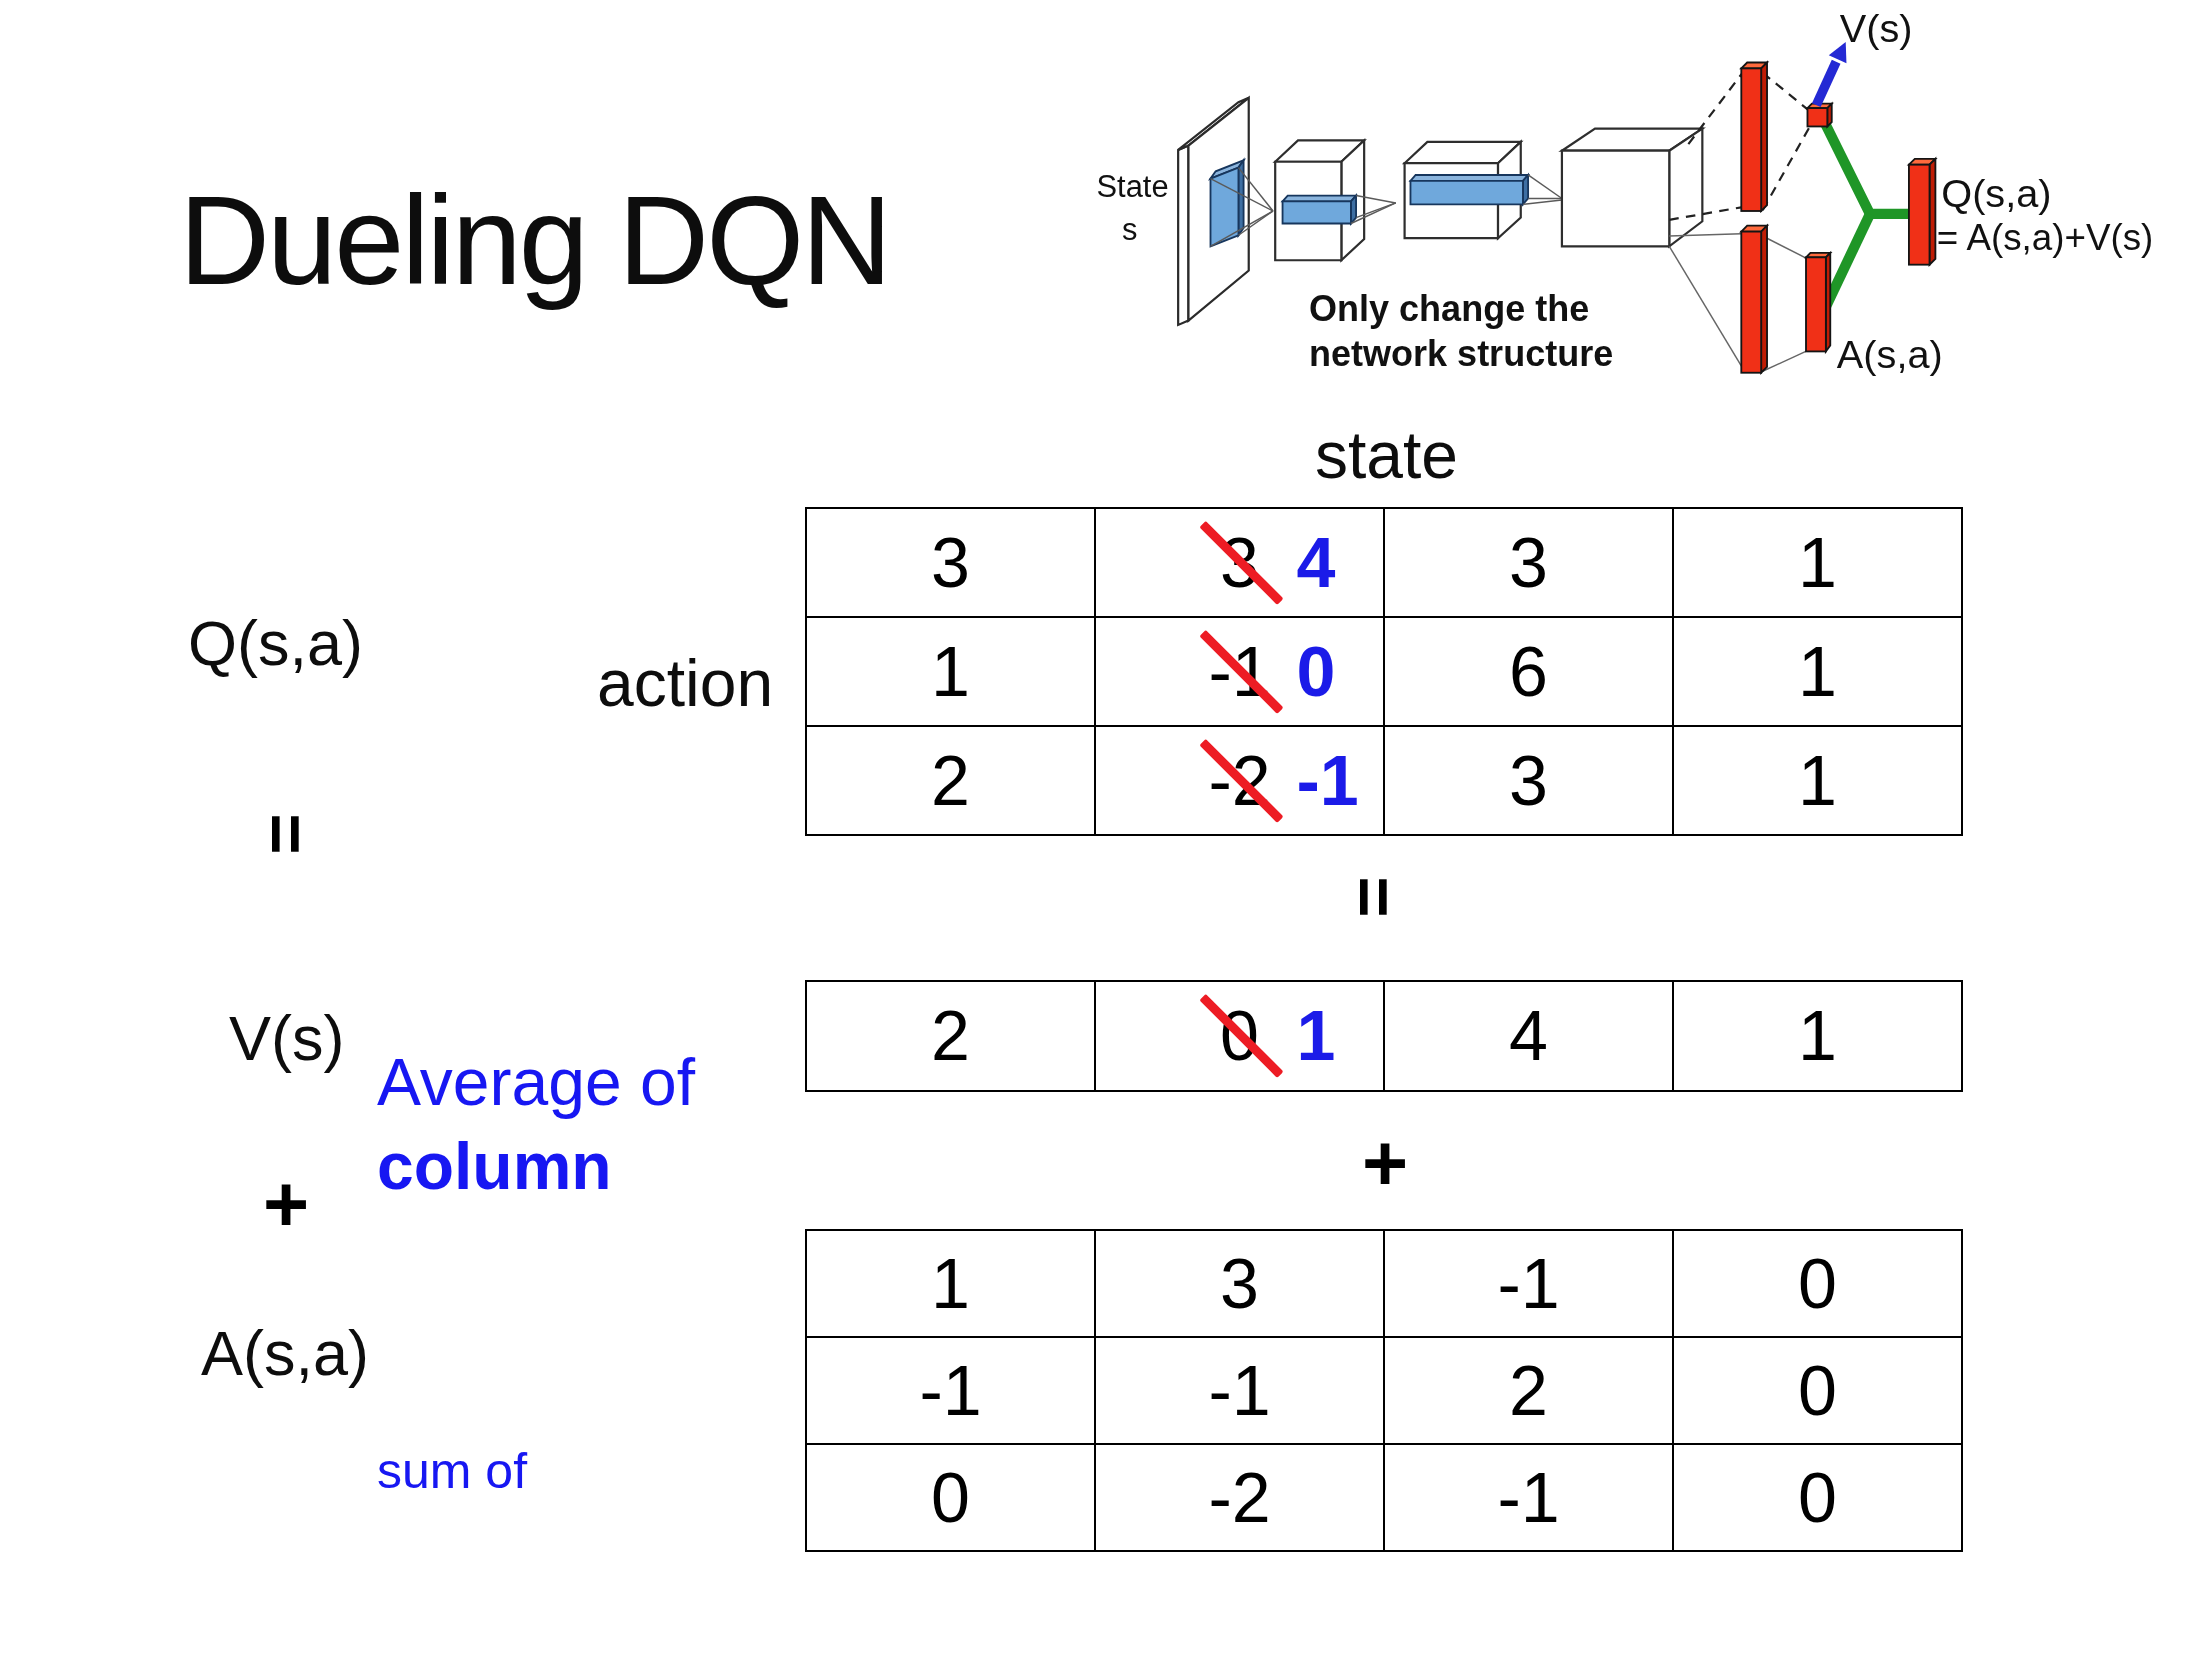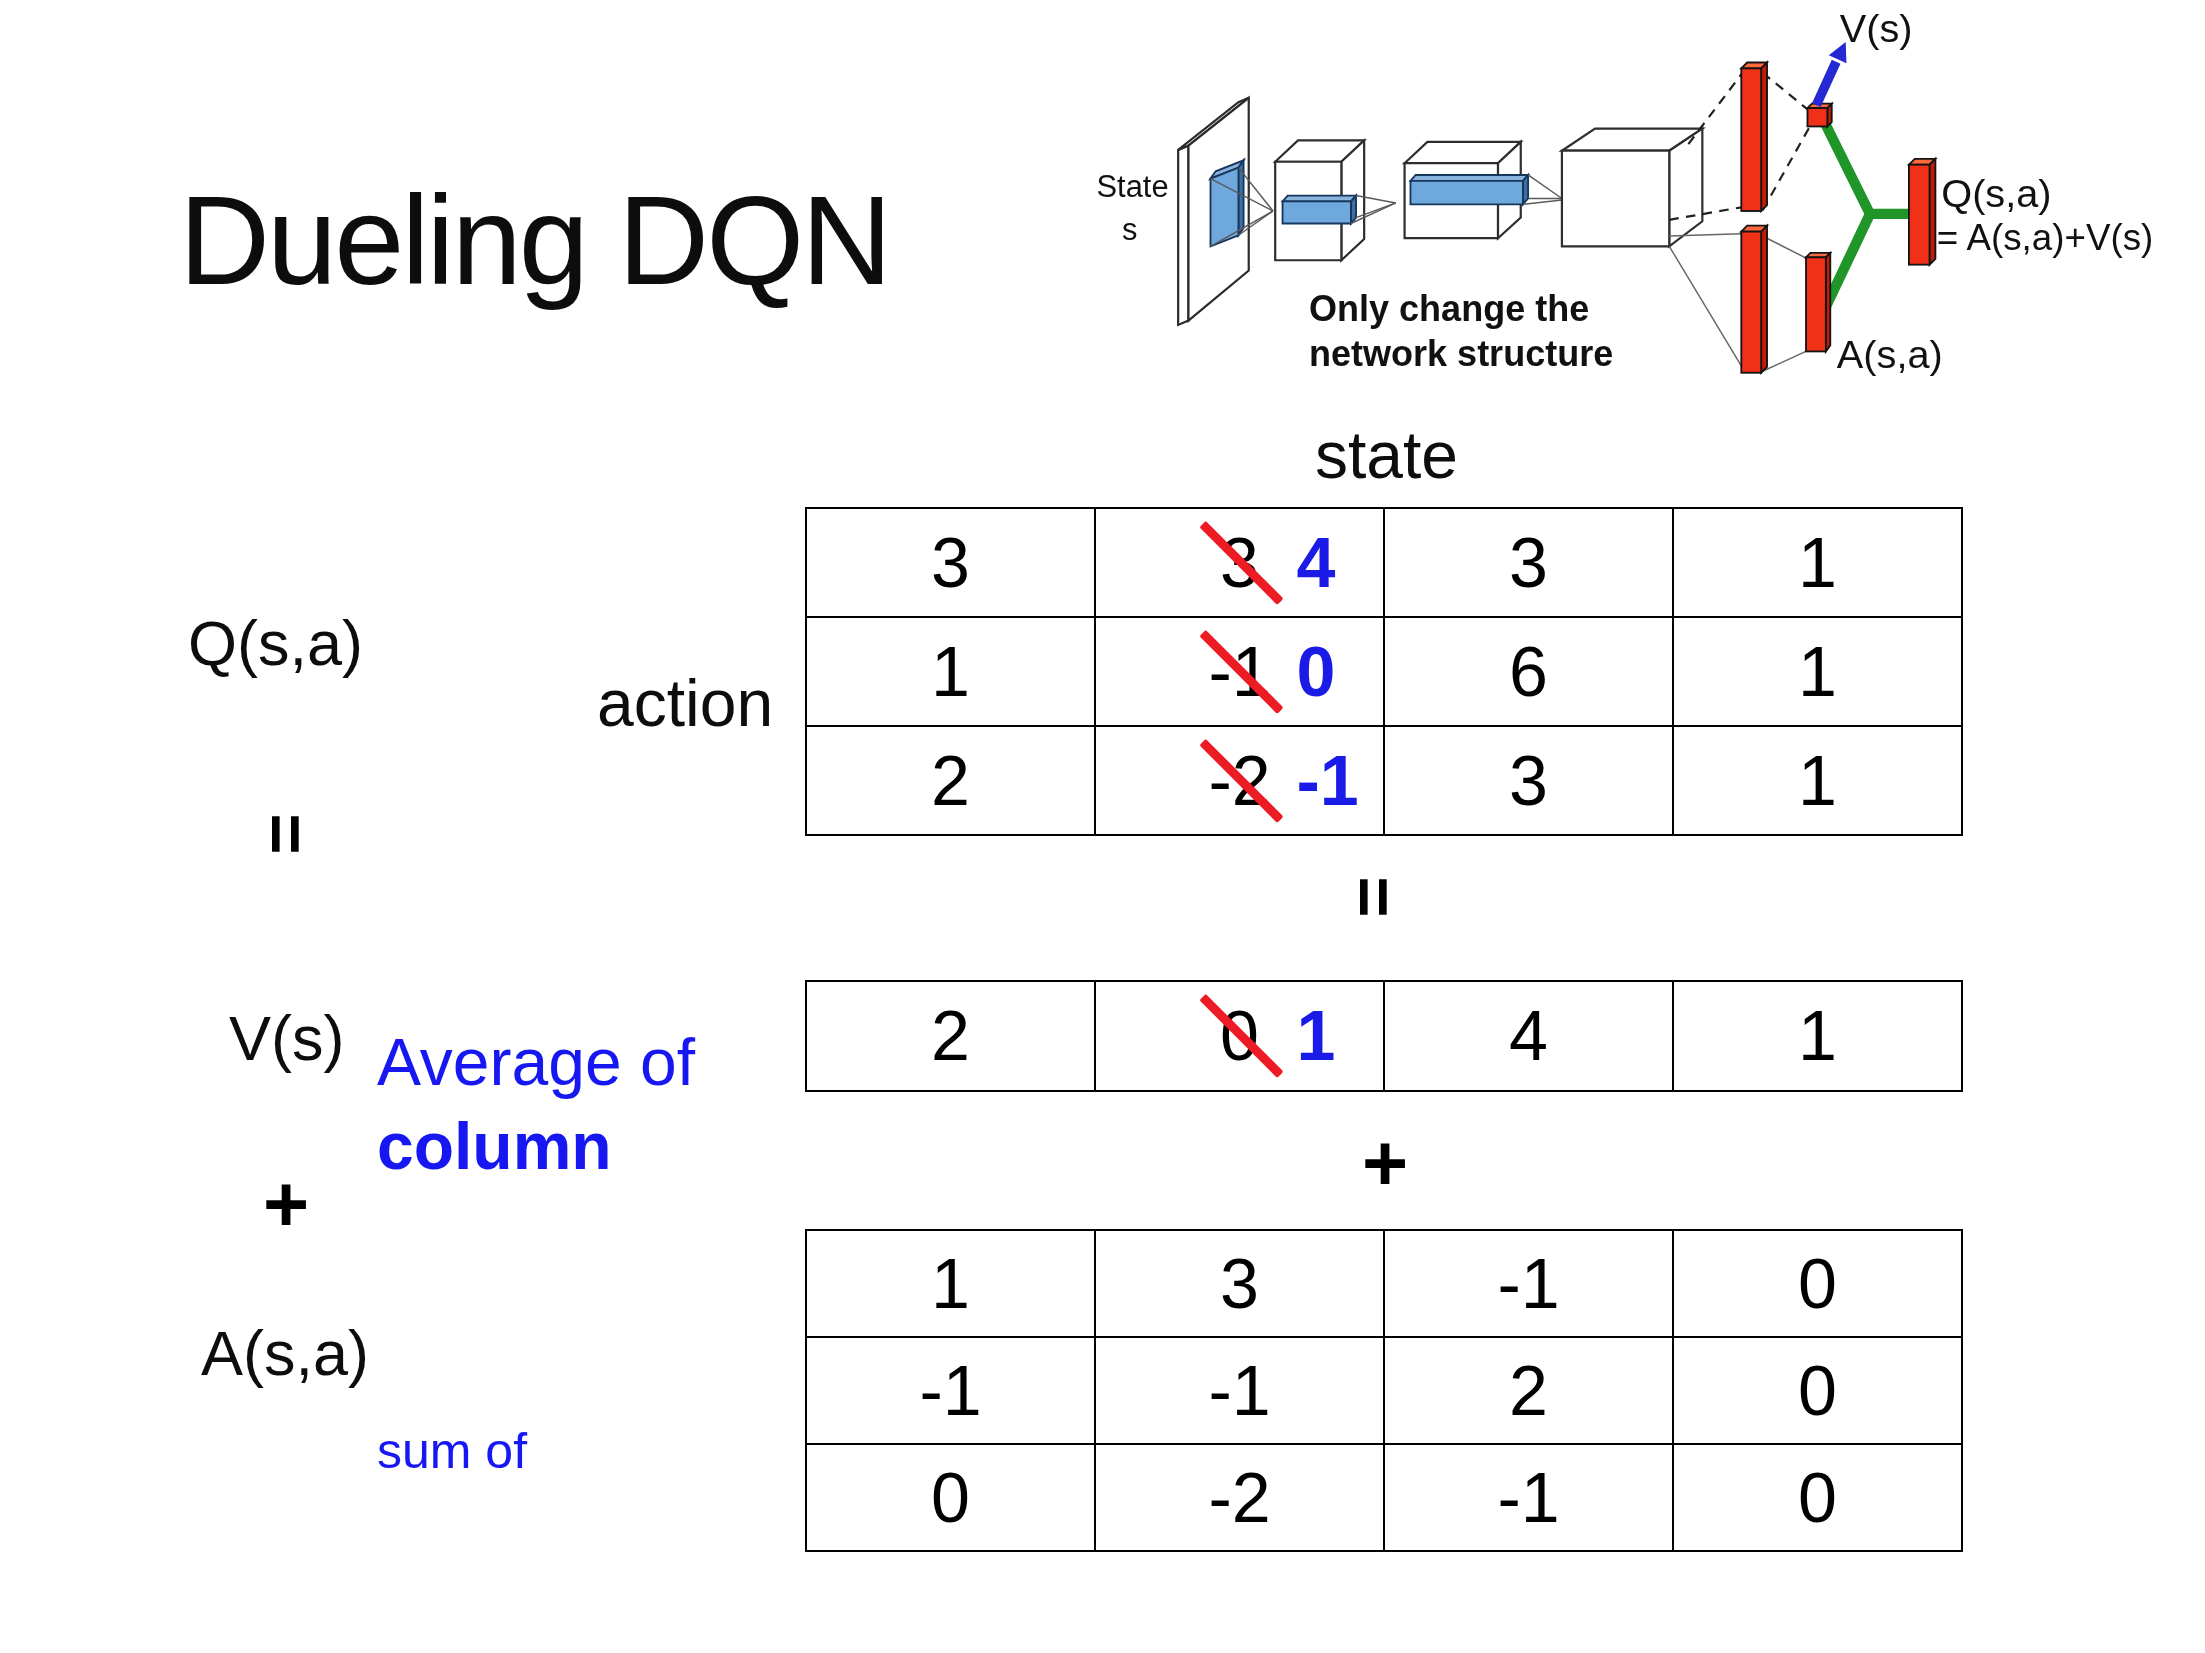--- a/index.html
+++ b/index.html
@@ -9,21 +9,21 @@
   }
   
   .title{
     position:absolute; left:179px; top:178px;
     font-size:126px; font-weight:300; letter-spacing:-2.9px; line-height:1;
     color:#0d0d0d; white-space:nowrap;
   }
   
   .lbl{position:absolute; line-height:1; white-space:nowrap;}
   .black{color:#0d0d0d;}
-  .blue-note{color:#1717f2; font-weight:600;}
+  .blue-note{color:#1717f2; font-weight:600;margin-top:20px;}
   
   .mark{
     position:absolute; width:88px; height:88px;
     display:flex; align-items:center; justify-content:center;
     font-size:71px; font-weight:600; color:#000; line-height:1;
   }
   .rot90{transform:rotate(90deg);}
   
   table.grid{border-collapse:collapse; position:absolute; background:#fff; table-layout:fixed;}
   table.grid td{
@@ -178,21 +178,21 @@
     <text x="96" y="326" font-size="42" text-anchor="middle">s</text>
     <text x="1062" y="57" font-size="54">V(s)</text>
     <text x="1200" y="282" font-size="54">Q(s,a)</text>
     <text x="1194" y="340" font-size="50">= A(s,a)+V(s)</text>
     <text x="1058" y="500" font-size="54">A(s,a)</text>
     <text class="net-note" x="340" y="436" font-size="49">Only change the</text>
     <text class="net-note" x="340" y="498" font-size="49">network structure</text>
   </svg>
 
   <div class="lbl black" style="left:805px; top:422px; width:1163px; text-align:center; font-size:66px;">state</div>
-  <div class="lbl black" style="left:597px; top:650px; font-size:66px;margin-top:20px;">action</div>
+  <div class="lbl black" style="left:597px; top:650px; font-size:66px;">action</div>
 
   <div class="lbl black" style="left:188px; top:612px; font-size:63px;">Q(s,a)</div>
   <div class="mark rot90" style="left:243px; top:790px;">
       <span>=</span>
     </div>
   <div class="lbl black" style="left:229px; top:1007px; font-size:63px;">V(s)</div>
   <div class="mark" style="left:242px; top:1159px; font-size:79px;">
       <span>+</span>
     </div>
   <div class="lbl black" style="left:201px; top:1322px; font-size:63px;">A(s,a)</div>

